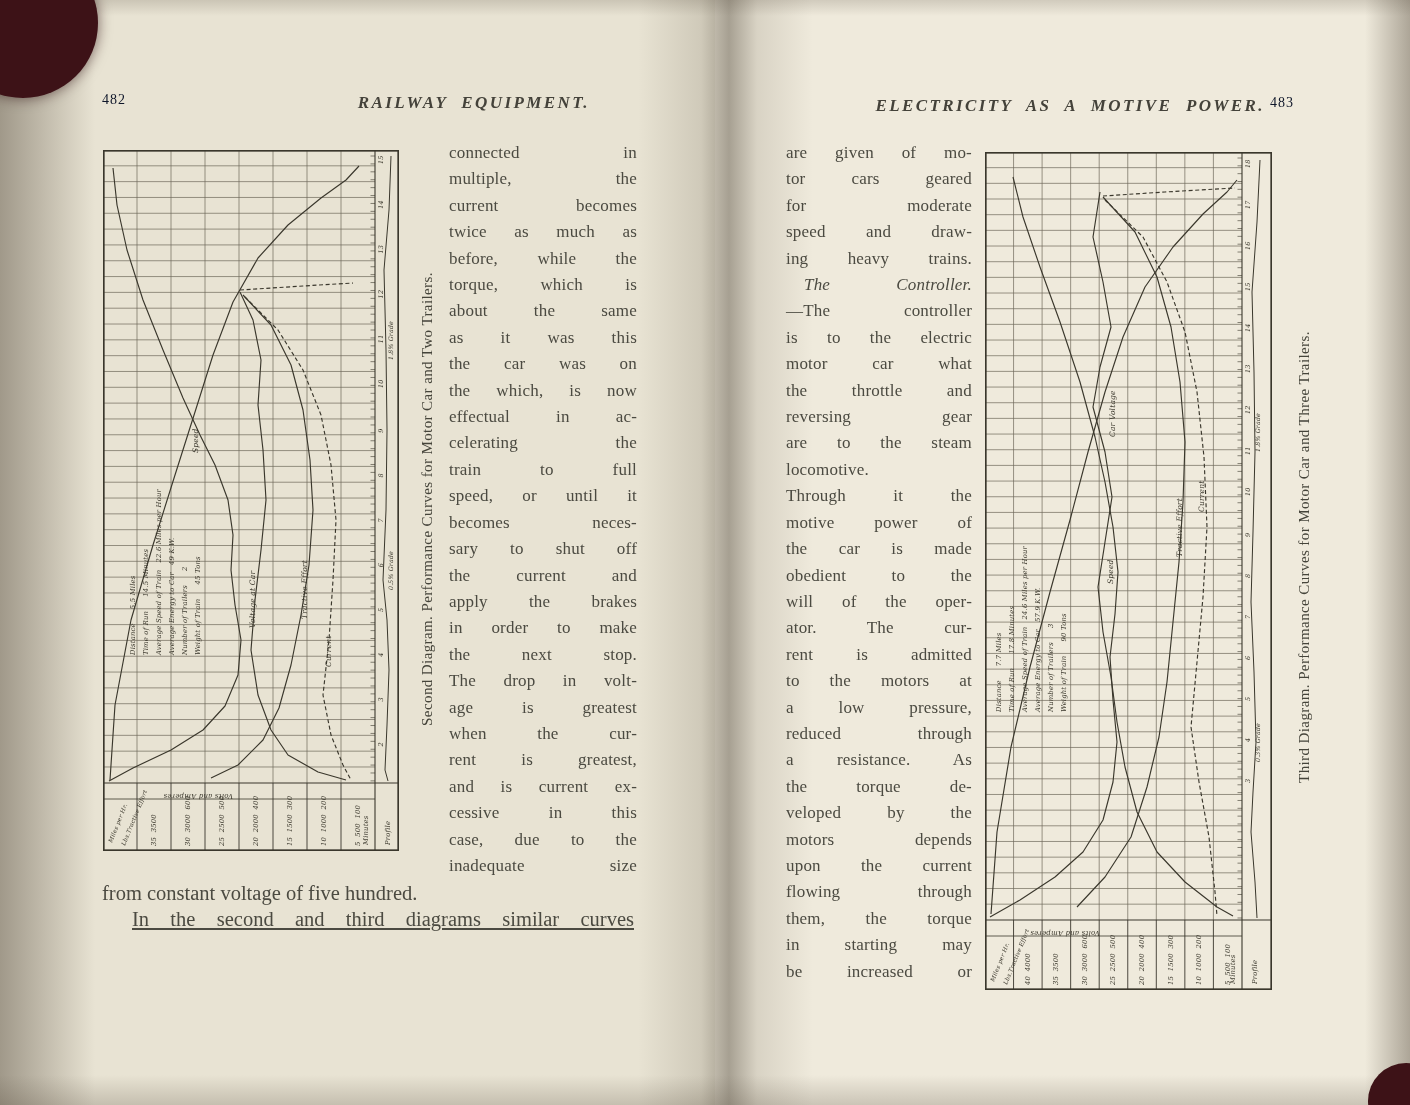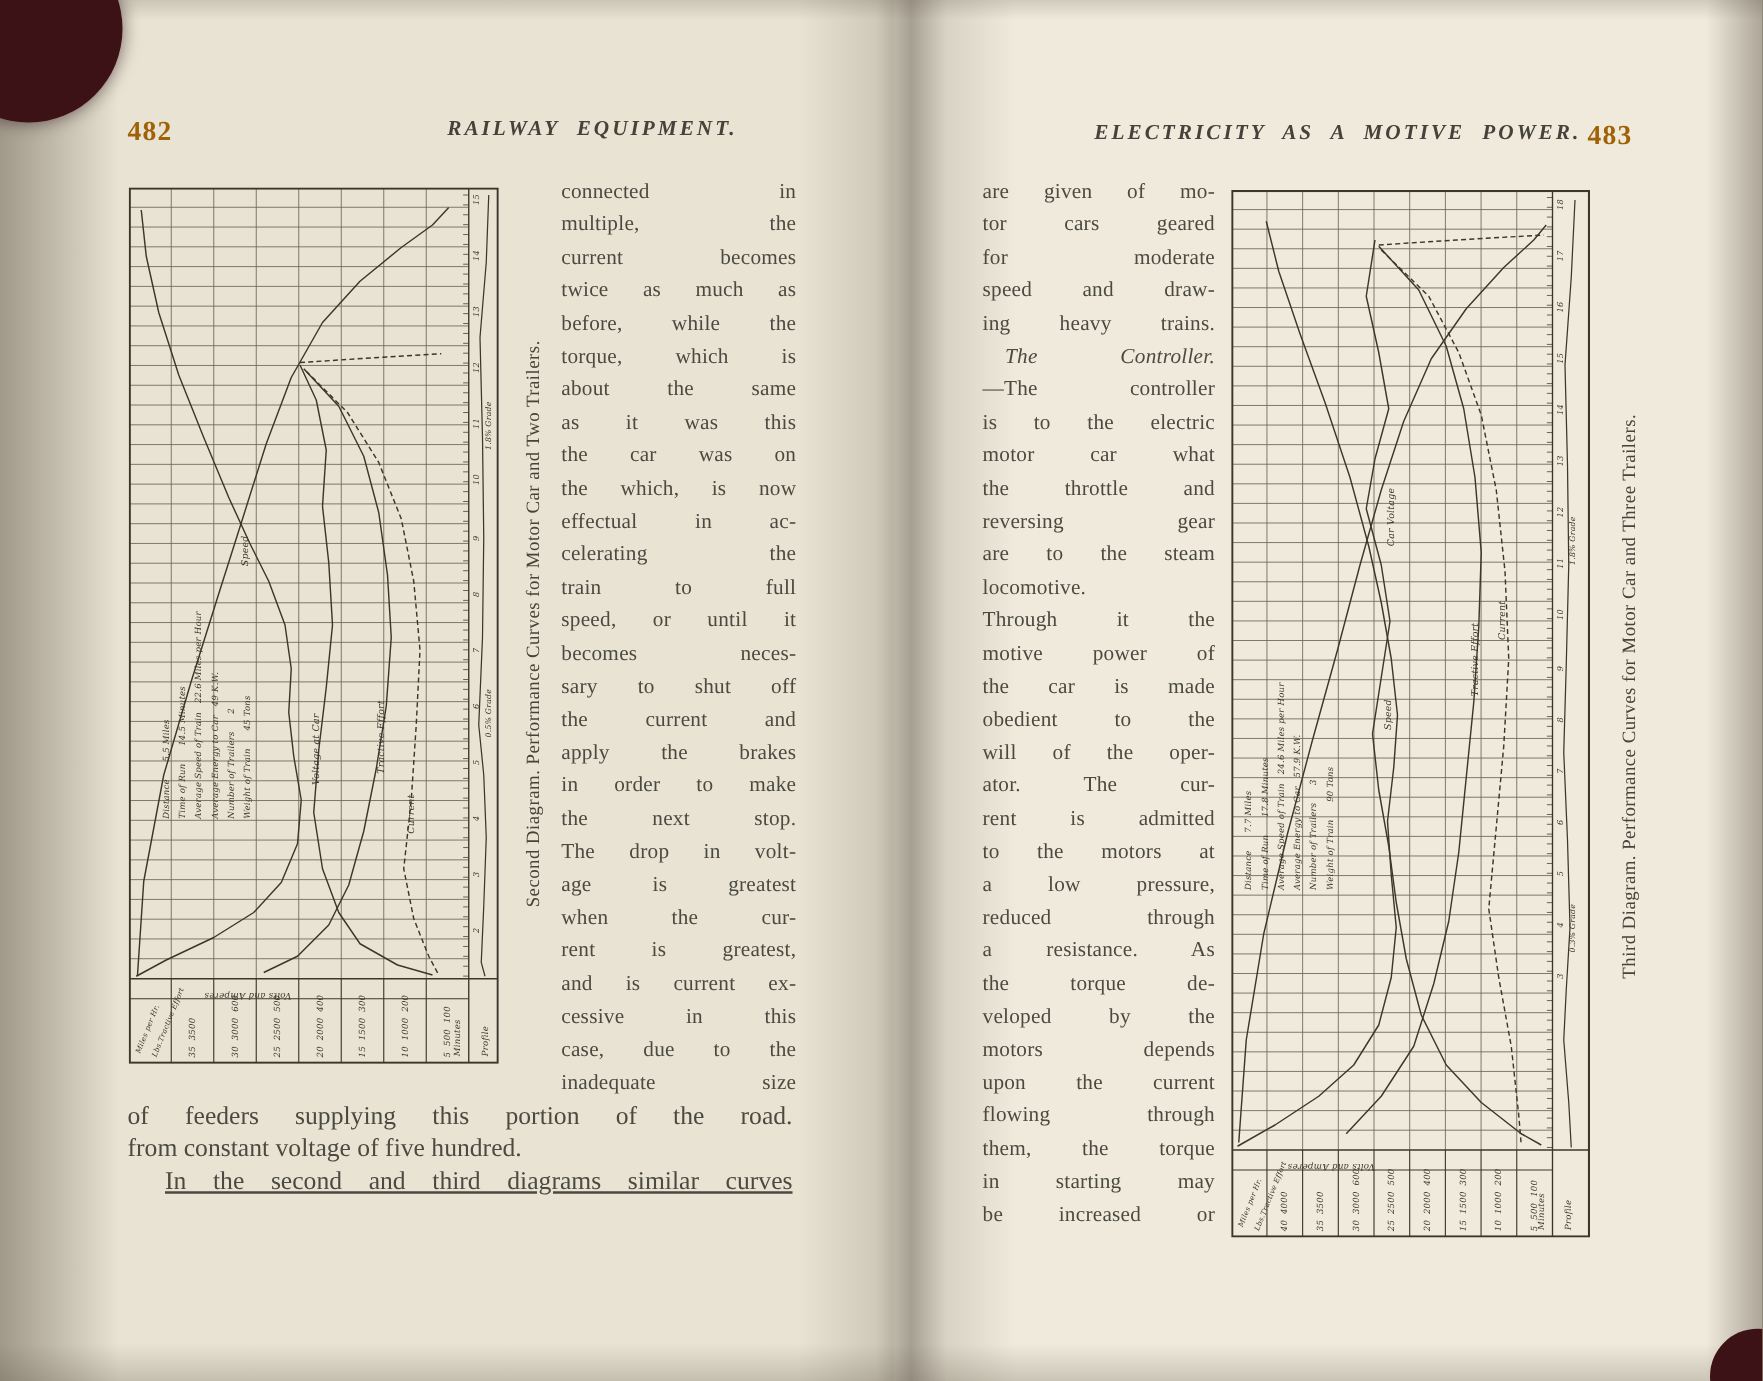--- a/index.html
+++ b/index.html
@@ -16,21 +16,21 @@
   .shade-right{right:0;top:0;bottom:0;width:45px;
     background:linear-gradient(270deg,rgba(73,62,48,.40),rgba(73,62,48,0));}
   .shade-bottom{left:0;right:0;bottom:0;height:30px;
     background:linear-gradient(0deg,rgba(73,62,48,.22),rgba(73,62,48,0));}
   .shade-top{left:0;right:0;top:0;height:16px;
     background:linear-gradient(180deg,rgba(73,62,48,.18),rgba(73,62,48,0));}
   .corner-tl{position:absolute;left:-52px;top:-52px;width:150px;height:150px;
     background:#3d1217;border-radius:50%;box-shadow:0 0 14px rgba(40,10,12,.6);}
   .corner-br{position:absolute;right:-34px;bottom:-34px;width:76px;height:76px;
     background:#3d1217;border-radius:50%;}
-  .pagenum{position:absolute;font-size:22px;font-weight:bold;color:#a16207;letter-spacing:1px;}
+  .pagenum{position:absolute;font-size:14px;font-weight:normal;color:#0f172a;letter-spacing:1px;}
   .runhead{position:absolute;font-size:17px;font-style:italic;font-weight:600;
     color:#44423a;letter-spacing:2.4px;word-spacing:7px;text-align:right;}
   .col{position:absolute;font-size:17px;line-height:26.4px;color:#4b4a41;letter-spacing:.2px;}
   .tline{text-align:justify;text-align-last:justify;}
   .tline.nj{text-align-last:left;}
   .tline.em{font-style:italic;}
   .bottom-para{position:absolute;font-size:20.5px;line-height:26.2px;color:#4b4a41;}
   .caption{position:absolute;transform:rotate(-90deg);font-size:15px;color:#45443a;
     text-align:center;letter-spacing:.4px;line-height:22px;white-space:nowrap;}
   svg.diagram{position:absolute;}
@@ -257,21 +257,20 @@
       <div class="tline">age is greatest</div>
       <div class="tline">when the cur-</div>
       <div class="tline">rent is greatest,</div>
       <div class="tline">and is current ex-</div>
       <div class="tline">cessive in this</div>
       <div class="tline">case, due to the</div>
       <div class="tline">inadequate size</div>
     </div>
 
   <div class="bottom-para" style="left:102px;top:880px;width:532px;" id="para-left-bottom">
-      <div class="tline">of feeders supplying this portion of the road.</div>
       <div class="tline nj">from constant voltage of five hundred.</div>
       <div class="tline" style="text-indent: 30px; text-decoration: underline;">In the second and third diagrams similar curves</div>
     </div>
 
   <span class="runhead" style="left:835px;top:96px;width:430px;">ELECTRICITY AS A MOTIVE POWER.</span>
   <span class="pagenum" style="left:1270px;top:95px;">483</span>
 
   <div class="col" style="left:786px;top:140px;width:186px;" id="col-right">
       <div class="tline">are given of mo-</div>
       <div class="tline">tor cars geared</div>

